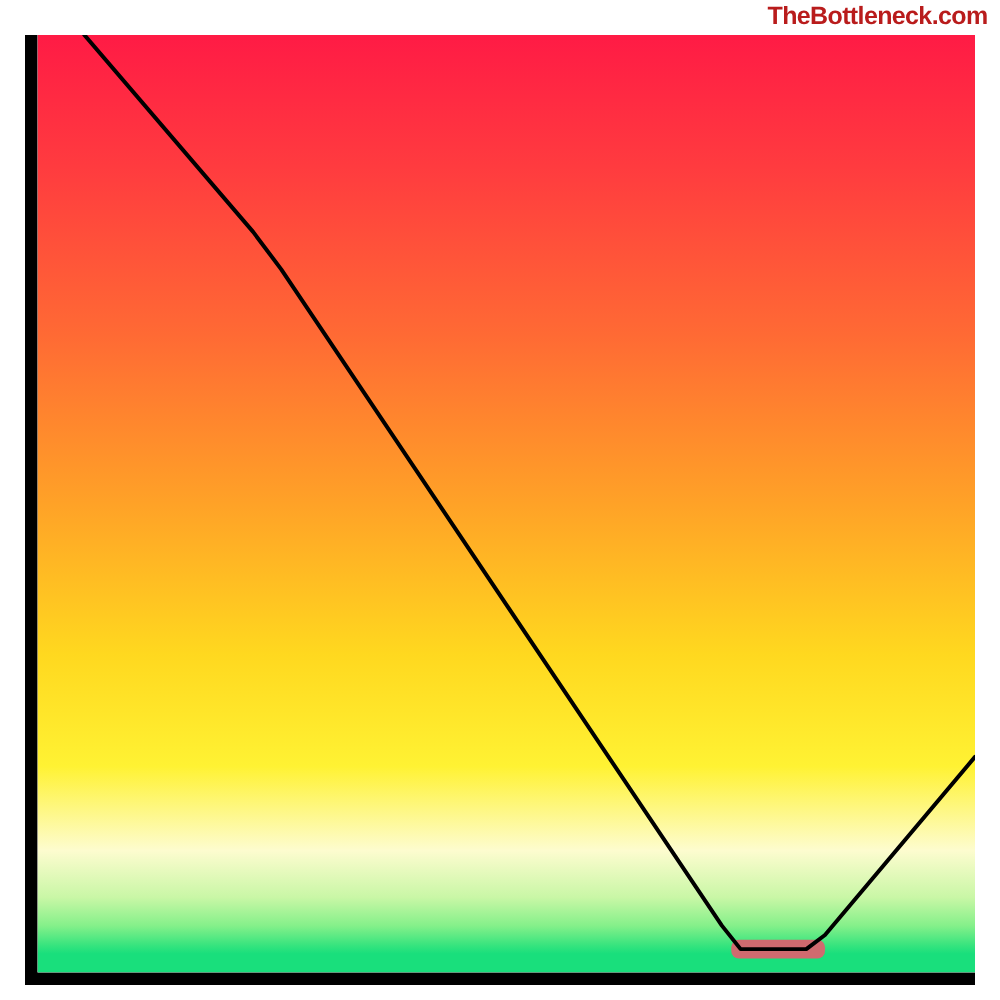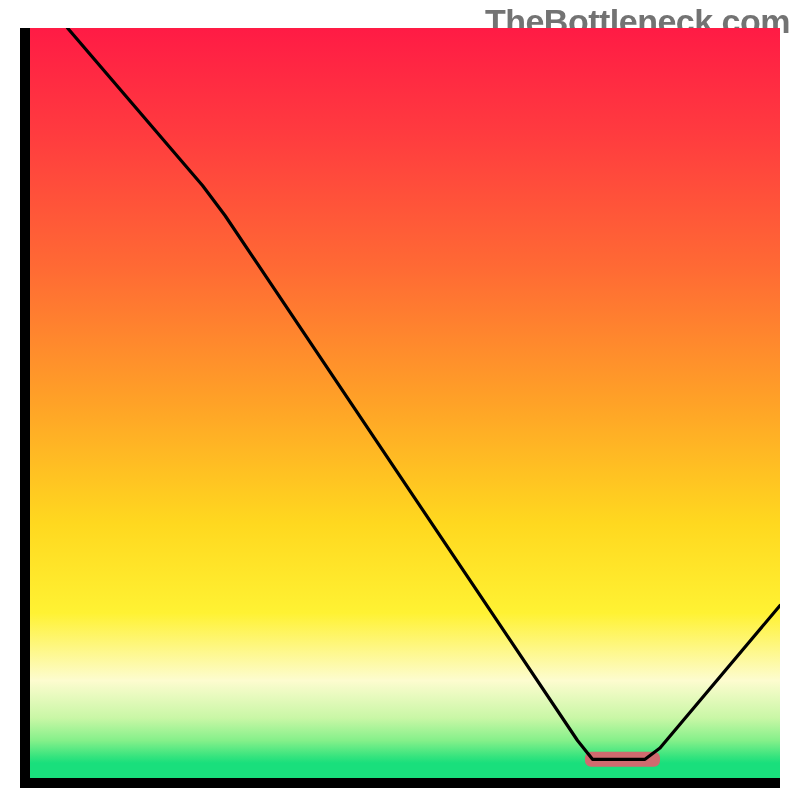--- a/index.html
+++ b/index.html
@@ -13,23 +13,23 @@
   }
   .stage {
     position: relative;
     width: 800px;
     height: 800px;
   }
   .attribution {
     position: absolute;
     top: 2px;
     right: 10px;
-    font-size: 34px;
+    font-size: 20px;
     font-weight: 600;
-    color: #737373;
+    color: #b91c1c;
     letter-spacing: -0.5px;
   }
   .frame {
     position: absolute;
     left: 20px;
     top: 28px;
     width: 760px;
     height: 760px;
   }
   .axis {

